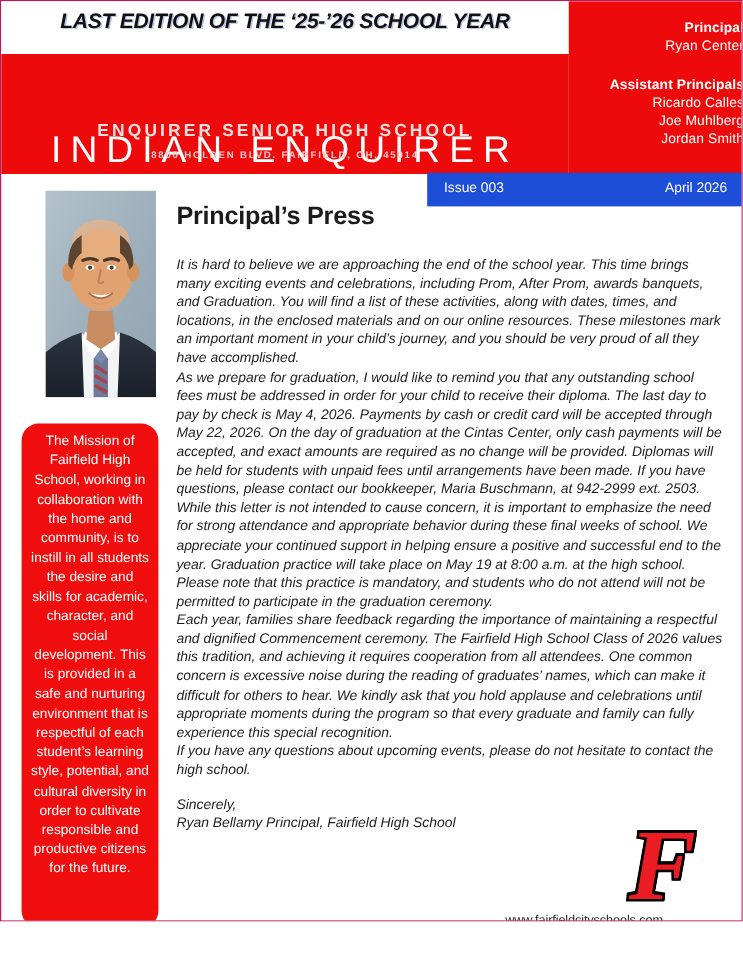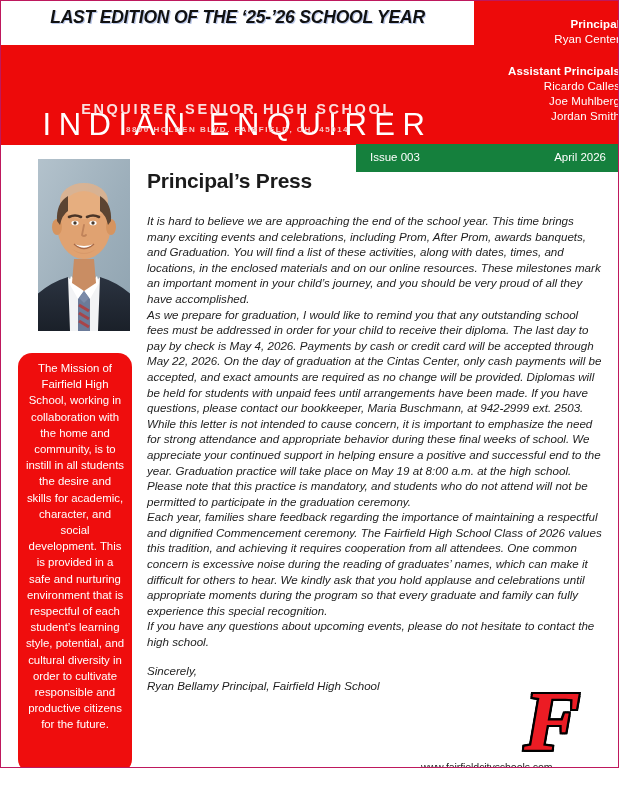--- a/index.html
+++ b/index.html
@@ -127,21 +127,21 @@
   .admin-block-2 { position: absolute; left: 0; top: 52px; width: 146px; }
   .admin-block-1 .admin-name { margin-top: 3px; }
   .admin-block-2 .admin-name { margin-top: 3px; }
 
   
   .issue-bar {
     position: absolute;
     left: 355px; top: 143px;
     width: 264px;
     height: 28px;
-    background: #15803d;
+    background: #1d4ed8;
     color: #ffffff;
   }
   .issue-no {
     position: absolute;
     left: 14px; top: 7px;
     font-size: 11.5px;
   }
   .issue-date {
     position: absolute;
     right: 14px; top: 7px;

